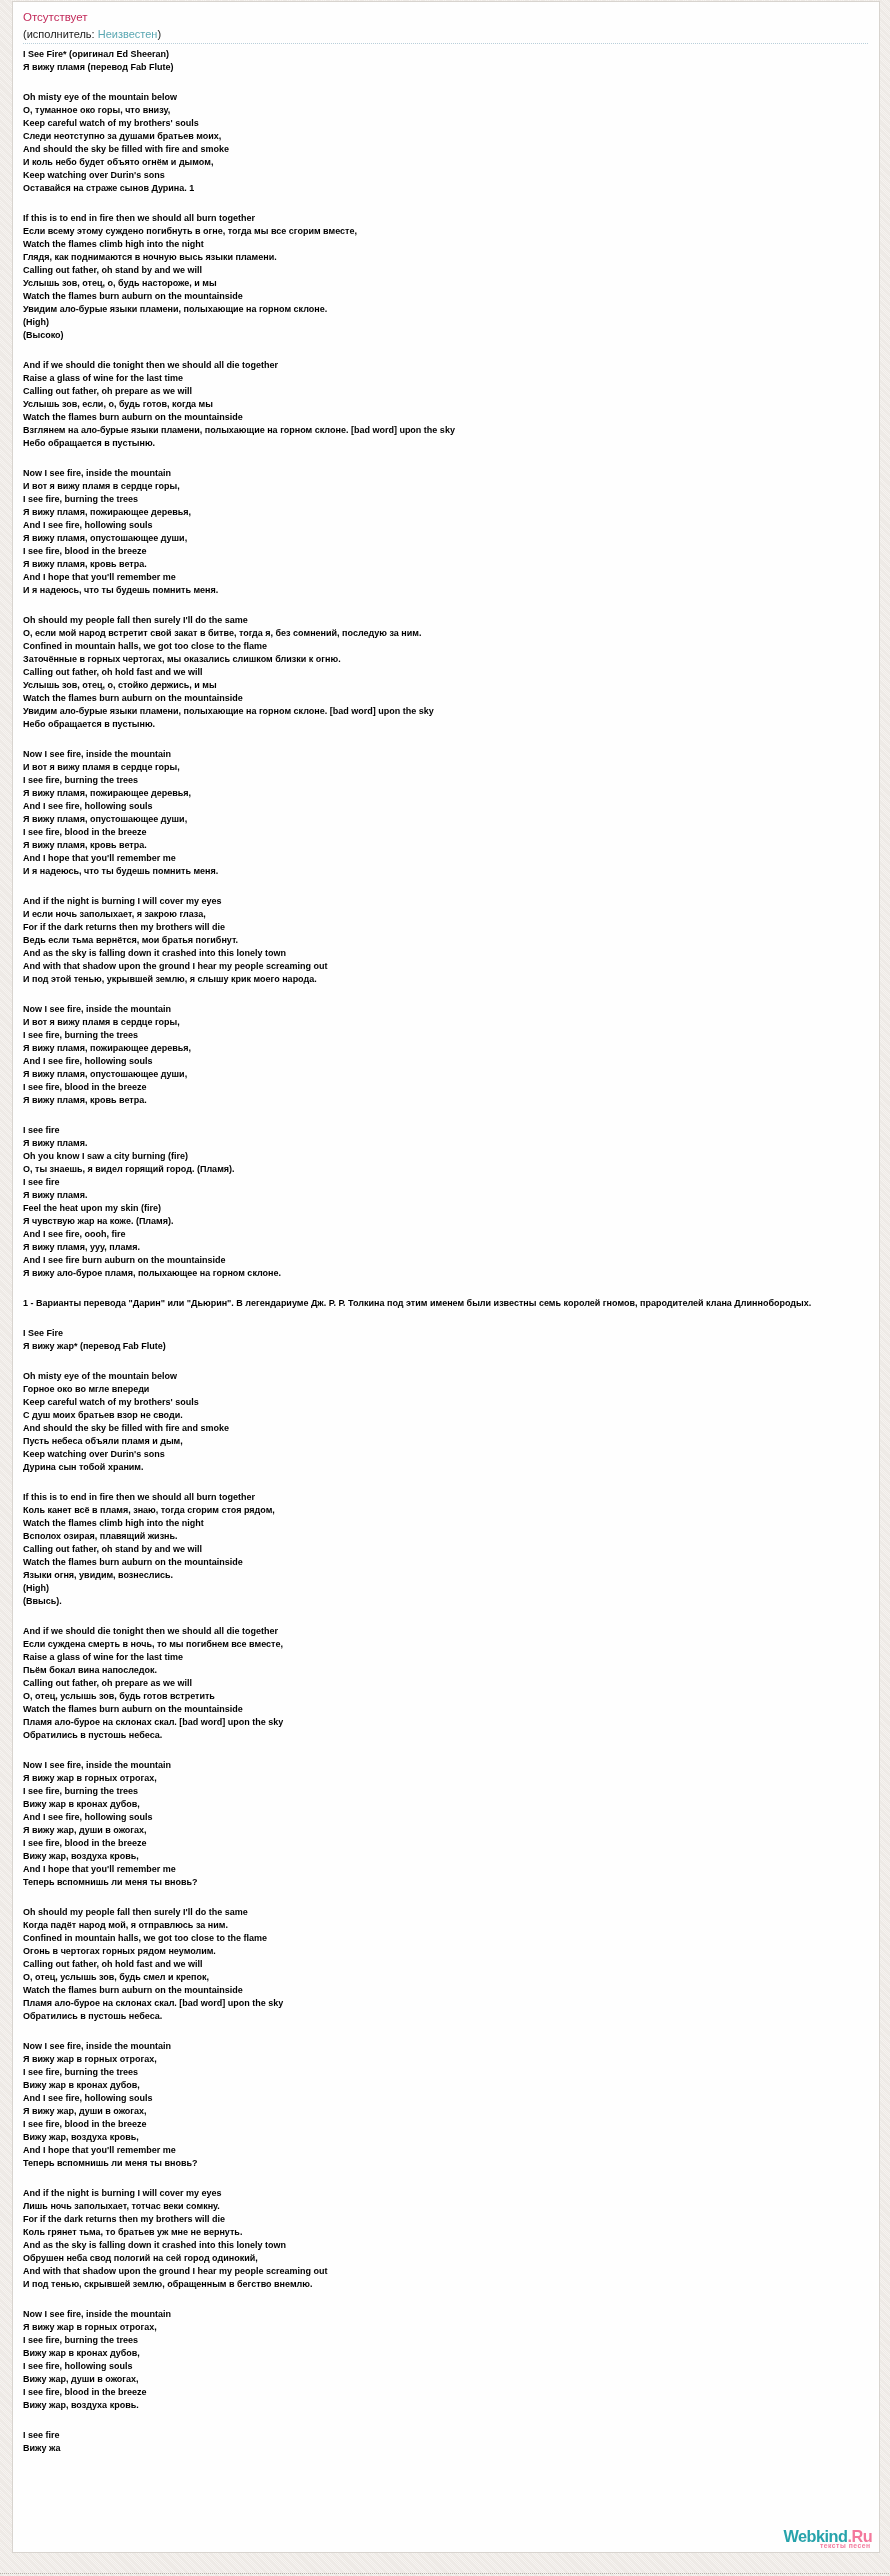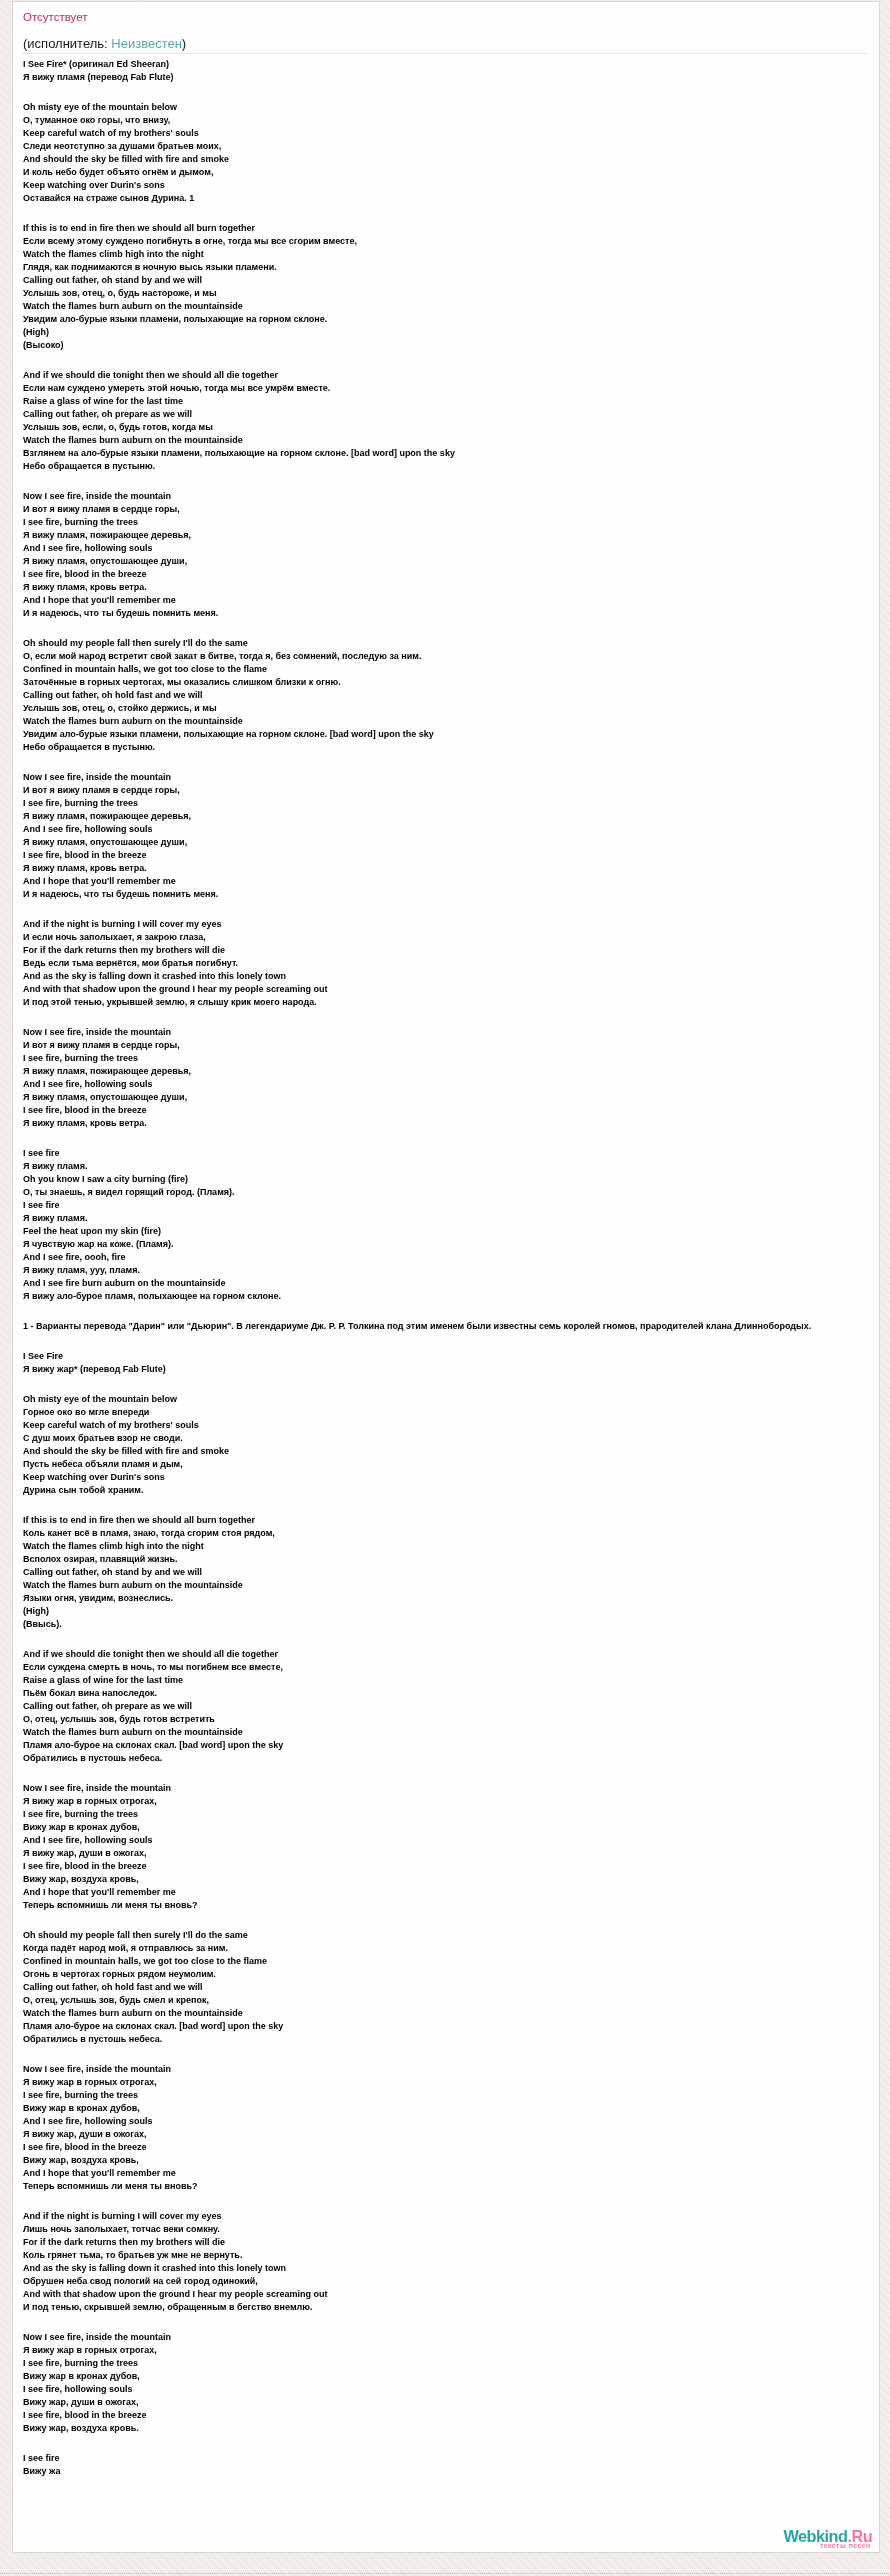--- a/index.html
+++ b/index.html
@@ -23,22 +23,22 @@
     padding:9.4px 10.5px 0 10.5px;
   }
   .page-title {
     margin:0;
     font-size:11.5px;
     font-weight:400;
     line-height:13.6px;
     color:#c22a5a;
   }
   .artist-line {
-    margin-top:14px;
-    font-size:13px;
+    margin-top:4px;
+    font-size:11px;
     line-height:10px;
     color:#1a1a1a;
   }
   .artist-line a {
     color:#5aa7b2;
     text-decoration:none;
     cursor:pointer;
   }
   .dotted-sep {
     margin-top:3.7px;
@@ -115,21 +115,20 @@
         <div class="line">Глядя, как поднимаются в ночную высь языки пламени.</div>
         <div class="line">Calling out father, oh stand by and we will</div>
         <div class="line">Услышь зов, отец, о, будь настороже, и мы</div>
         <div class="line">Watch the flames burn auburn on the mountainside</div>
         <div class="line">Увидим ало-бурые языки пламени, полыхающие на горном склоне.</div>
         <div class="line">(High)</div>
         <div class="line">(Высоко)</div>
       </div>
       <div class="stanza">
         <div class="line">And if we should die tonight then we should all die together</div>
-        <div class="line">Если нам суждено умереть этой ночью, тогда мы все умрём вместе.</div>
         <div class="line">Raise a glass of wine for the last time</div>
         <div class="line">Calling out father, oh prepare as we will</div>
         <div class="line">Услышь зов, если, о, будь готов, когда мы</div>
         <div class="line">Watch the flames burn auburn on the mountainside</div>
         <div class="line">Взглянем на ало-бурые языки пламени, полыхающие на горном склоне. [bad word] upon the sky</div>
         <div class="line">Небо обращается в пустыню.</div>
       </div>
       <div class="stanza">
         <div class="line">Now I see fire, inside the mountain</div>
         <div class="line">И вот я вижу пламя в сердце горы,</div>

